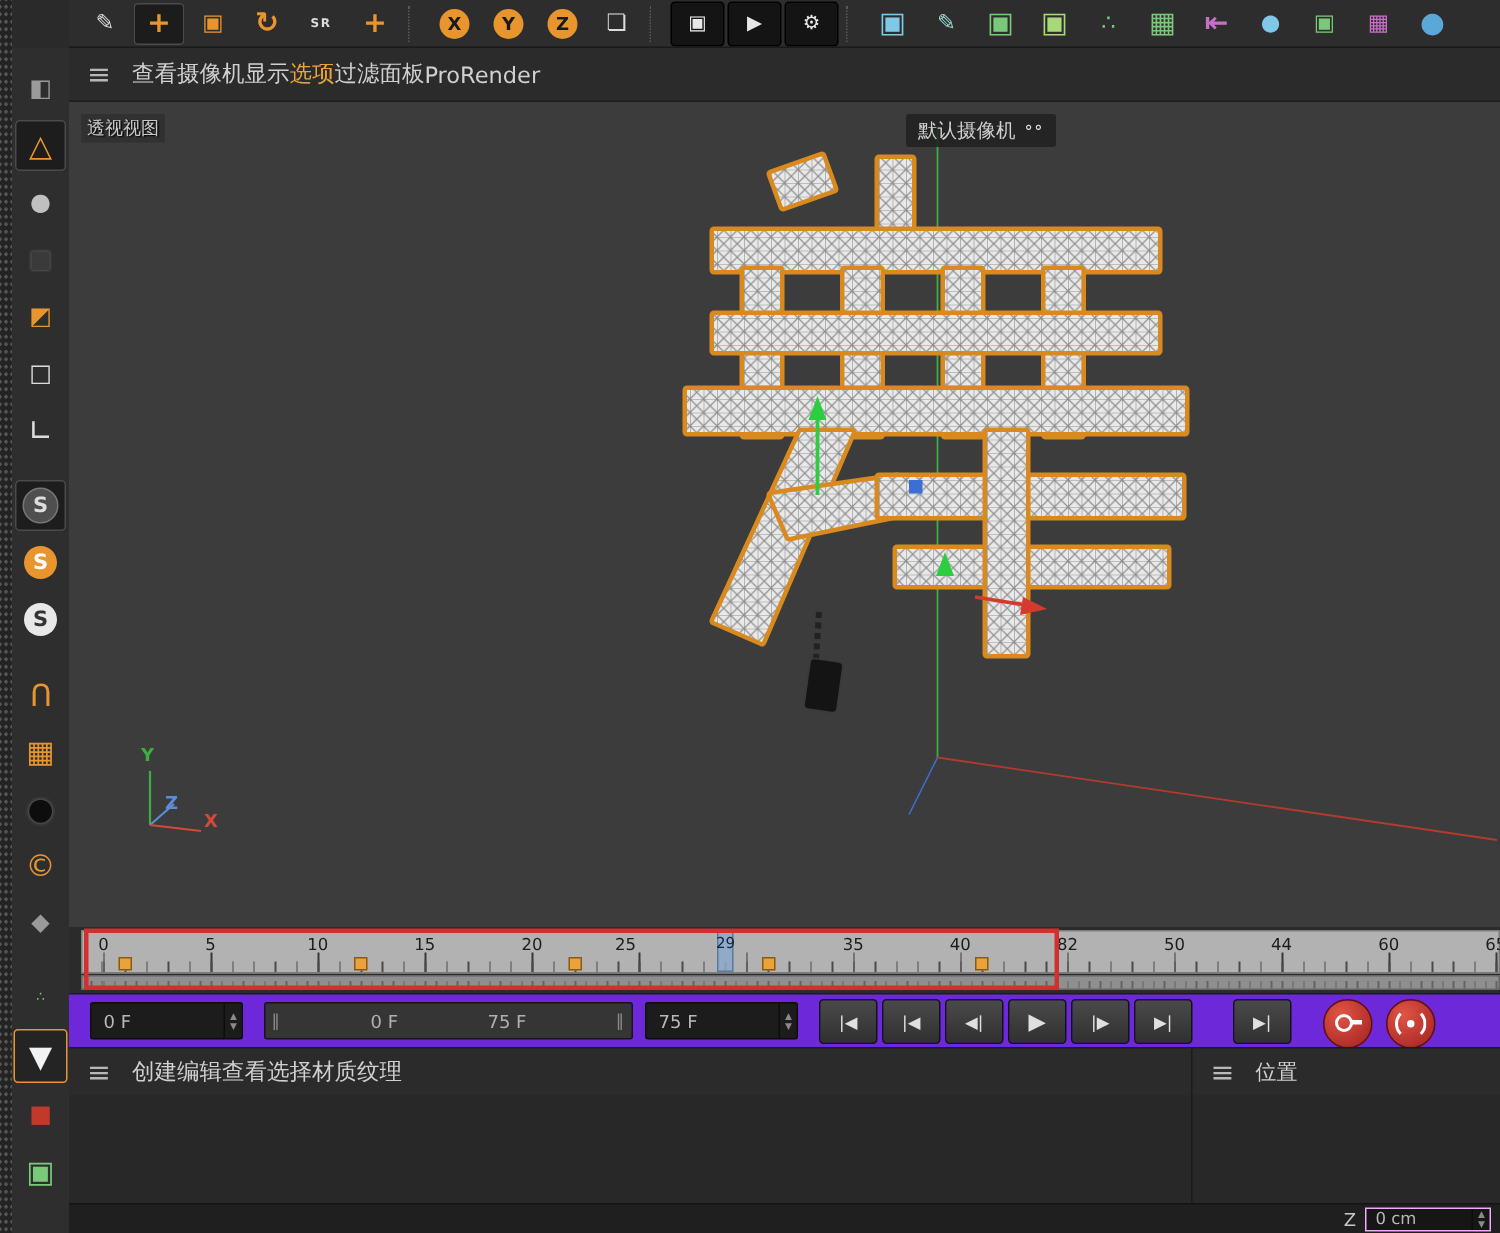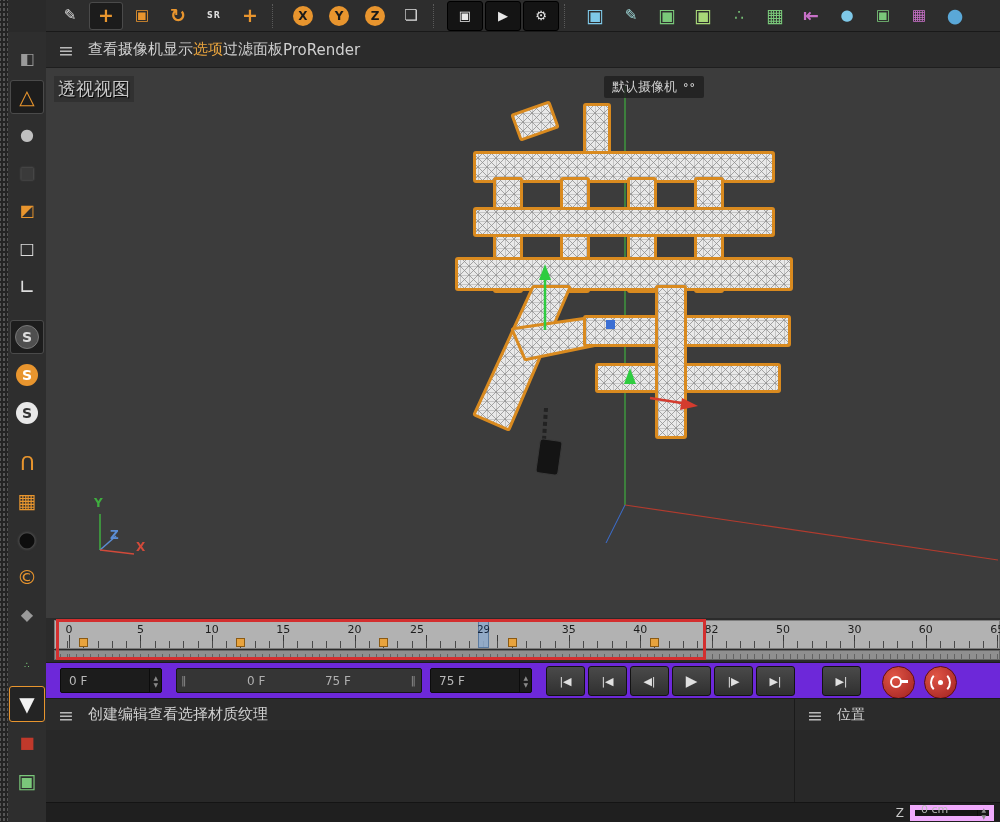--- a/index.html
+++ b/index.html
@@ -45,21 +45,21 @@
   .boxed .glyph{color:#e8e8e8;font-size:13px;}
   
   .vp-menubar{position:absolute;left:46px;top:32px;width:954px;height:36px;background:#2b2b2b;
     border-bottom:1px solid #1e1e1e;display:flex;align-items:center;box-sizing:border-box;}
   .hamburger{font-size:19px;color:#b8b8b8;margin:0 14px 0 12px;}
   .menu-items{display:flex;align-items:center;}
   .menu-item{font-size:15px;color:#d0d0d0;white-space:nowrap;}
   .menu-item.active{color:#e8a33d;}
   
   .viewport{position:absolute;left:46px;top:68px;width:954px;height:550px;background:#3c3c3c;overflow:hidden;}
-  .view-label{position:absolute;left:8px;top:8px;font-size:18px;color:#c6c6c6;text-shadow:1px 1px 1px #000;z-index:3;
+  .view-label{position:absolute;left:8px;top:8px;font-size:12px;color:#c6c6c6;text-shadow:1px 1px 1px #000;z-index:3;
     background:rgba(30,30,30,.35);padding:1px 4px;}
   .camera-badge{position:absolute;left:558px;top:8px;z-index:3;background:rgba(32,32,32,.85);
     padding:2px 8px;border-radius:2px;font-size:13px;color:#cfcfcf;display:flex;align-items:center;gap:6px;}
   .cam-icon{font-size:11px;color:#e8e8e8;letter-spacing:1px;}
   .scene{position:absolute;left:0;top:0;}
   .world-gizmo{position:absolute;left:40px;top:430px;width:80px;height:80px;z-index:2;}
   .world-gizmo .ax{position:absolute;font-size:12px;font-weight:bold;}
   .ax.y{left:8px;top:-2px;color:#3fae3f;}
   .ax.z{left:24px;top:30px;color:#5b8dd4;}
   .ax.x{left:50px;top:42px;color:#d24a3a;}
@@ -114,21 +114,21 @@
   .bottom-menubar{position:absolute;left:46px;top:698px;width:954px;height:32px;background:#2b2b2b;
     border-top:1px solid #1c1c1c;display:flex;align-items:center;box-sizing:border-box;overflow:hidden;}
   .bm-right{position:absolute;left:748px;top:0;bottom:0;right:0;border-left:1px solid #1a1a1a;
     display:flex;align-items:center;}
   .col-label{font-size:14px;color:#d0d0d0;white-space:nowrap;}
   .bottom-panel{position:absolute;left:46px;top:730px;width:954px;height:72px;background:#282828;}
   .bp-divider{position:absolute;left:748px;top:0;bottom:0;width:1px;background:#1a1a1a;}
   .status-bar{position:absolute;left:46px;top:802px;width:954px;height:20px;background:#1f1f1f;border-top:1px solid #141414;}
   .zrow{position:absolute;right:6px;top:1px;display:flex;align-items:center;gap:6px;height:17px;}
   .zlabel{font-size:12px;color:#c8c8c8;}
-  .zfield{width:84px;height:16px;background:#161616;border:5px solid #f0abfc;display:flex;align-items:flex-end;
+  .zfield{width:84px;height:16px;background:#161616;border:1px solid #f0abfc;display:flex;align-items:flex-start;
     font-size:11px;color:#b8b8b8;padding-left:6px;box-sizing:border-box;}
   .zfield .val{flex:1;}
 </style>
 </head>
 <body>
 
 <div class="app">
 
   <div class="dock-strip"></div>
 
@@ -408,21 +408,21 @@
       <span class="flabel" style="left: 14px;">0</span>
           <span class="flabel" style="left: 85.4px;">5</span>
           <span class="flabel" style="left: 156.8px;">10</span>
           <span class="flabel" style="left: 228.2px;">15</span>
           <span class="flabel" style="left: 299.6px;">20</span>
           <span class="flabel" style="left: 362px;">25</span>
           <span class="flabel" style="left: 513.8px;">35</span>
           <span class="flabel" style="left: 585.2px;">40</span>
           <span class="flabel" style="left: 656.6px;">82</span>
           <span class="flabel" style="left: 728px;">50</span>
-          <span class="flabel" style="left: 799.4px;">30</span>
+          <span class="flabel" style="left: 799.4px;">44</span>
           <span class="flabel" style="left: 870.8px;">60</span>
           <span class="flabel" style="left: 942.2px;">65</span>
         </div>
       <div class="keys-host">
 
       <span class="key" style="left: 24.28px;"></span>
           <span class="key" style="left: 181.36px;"></span>
           <span class="key" style="left: 324.16px;"></span>
           <span class="key" style="left: 452.68px;"></span>
           <span class="key" style="left: 595.48px;"></span>

